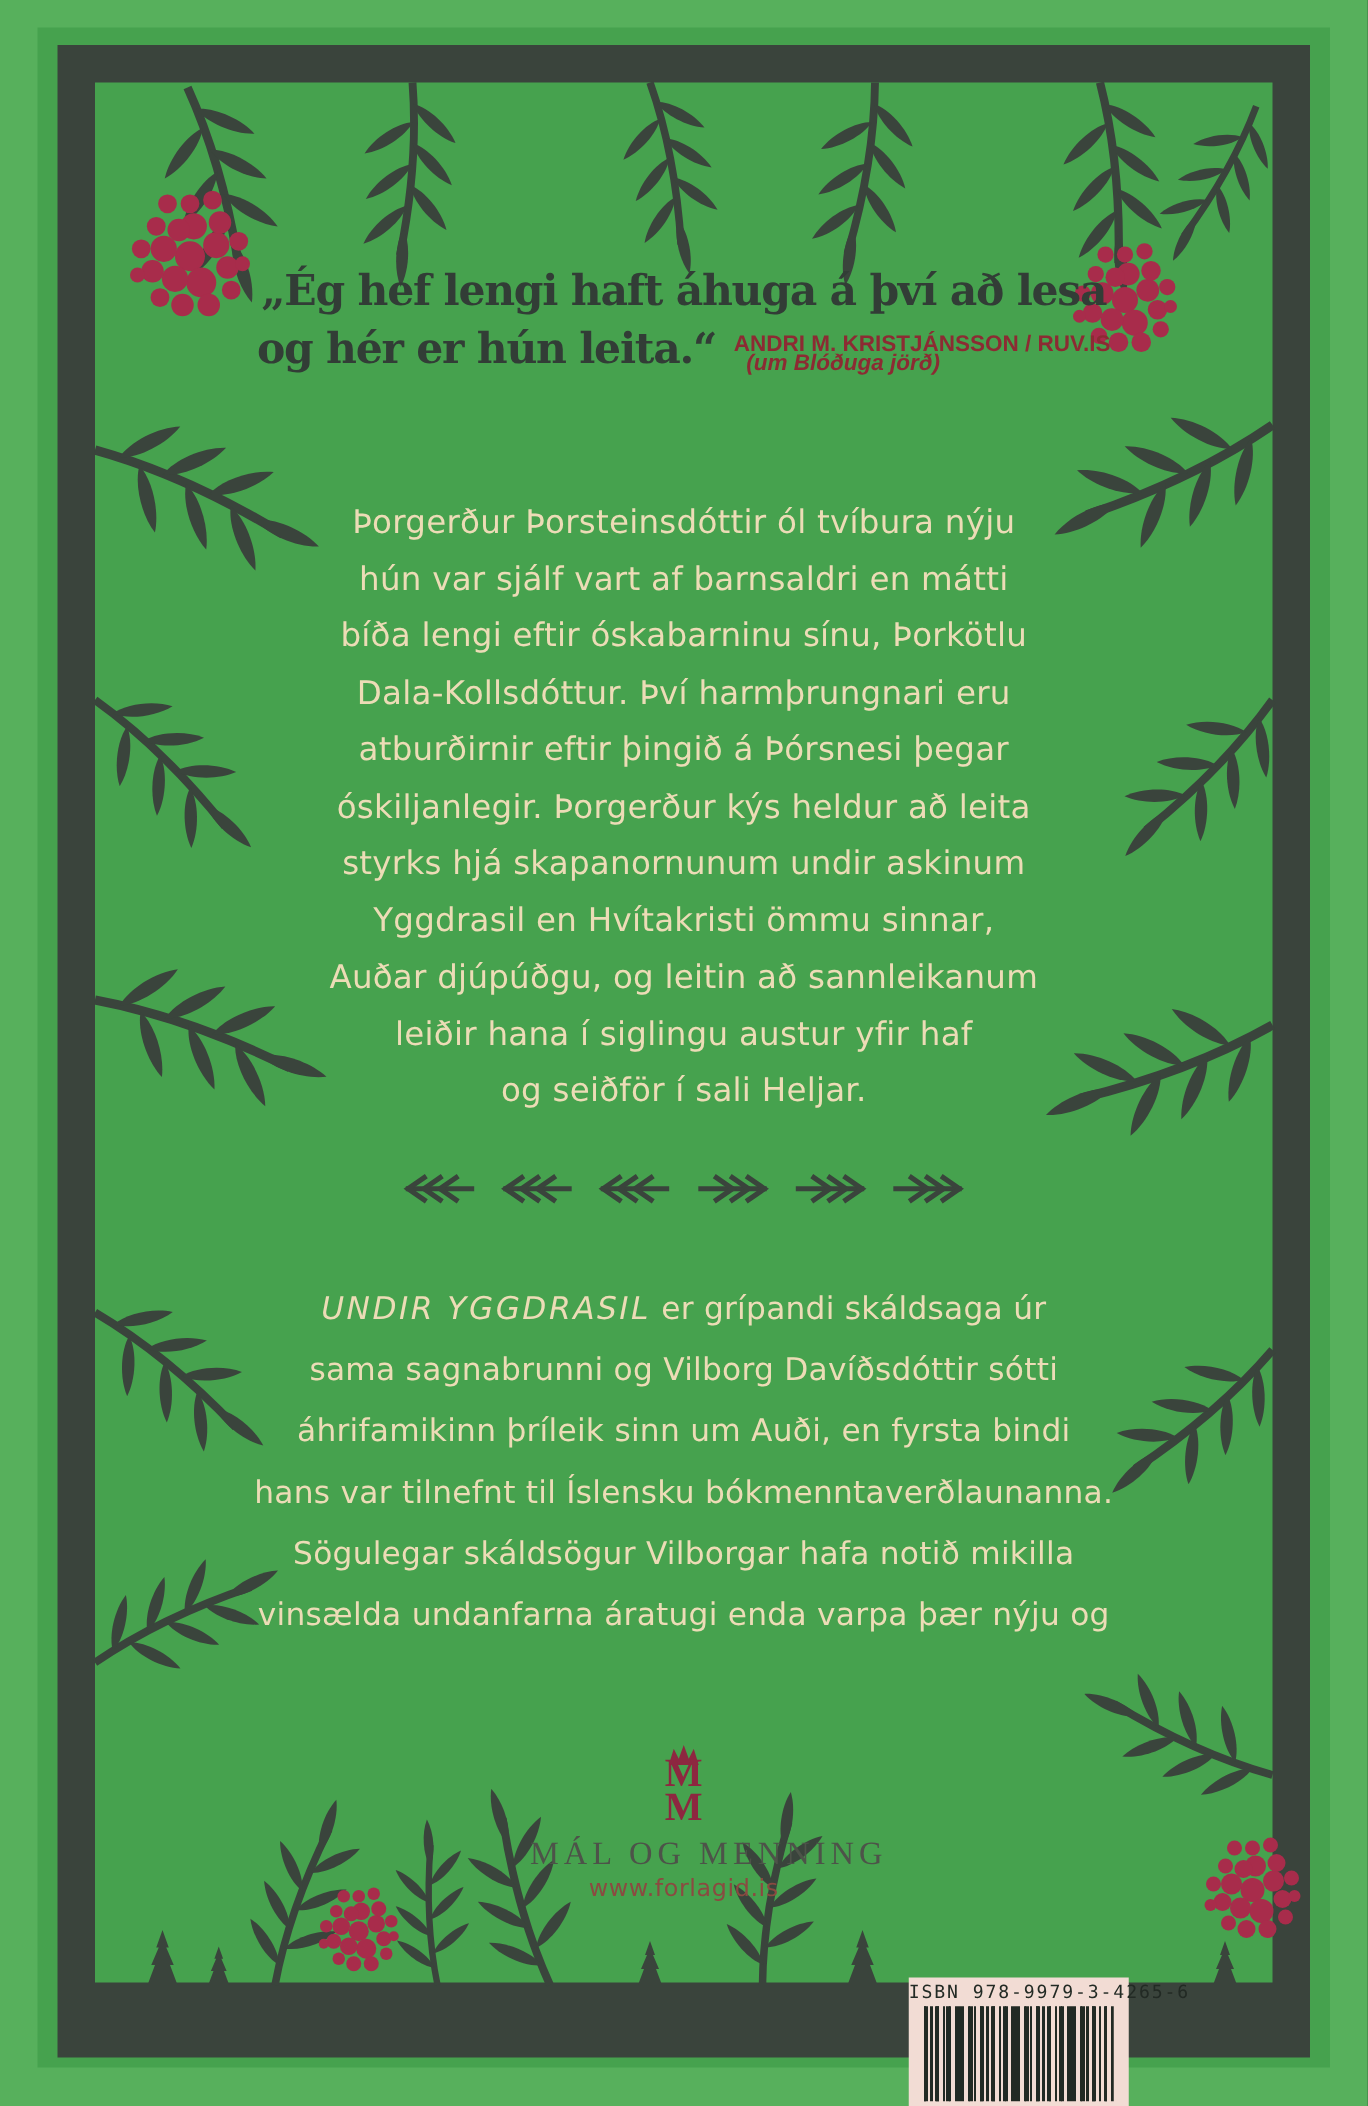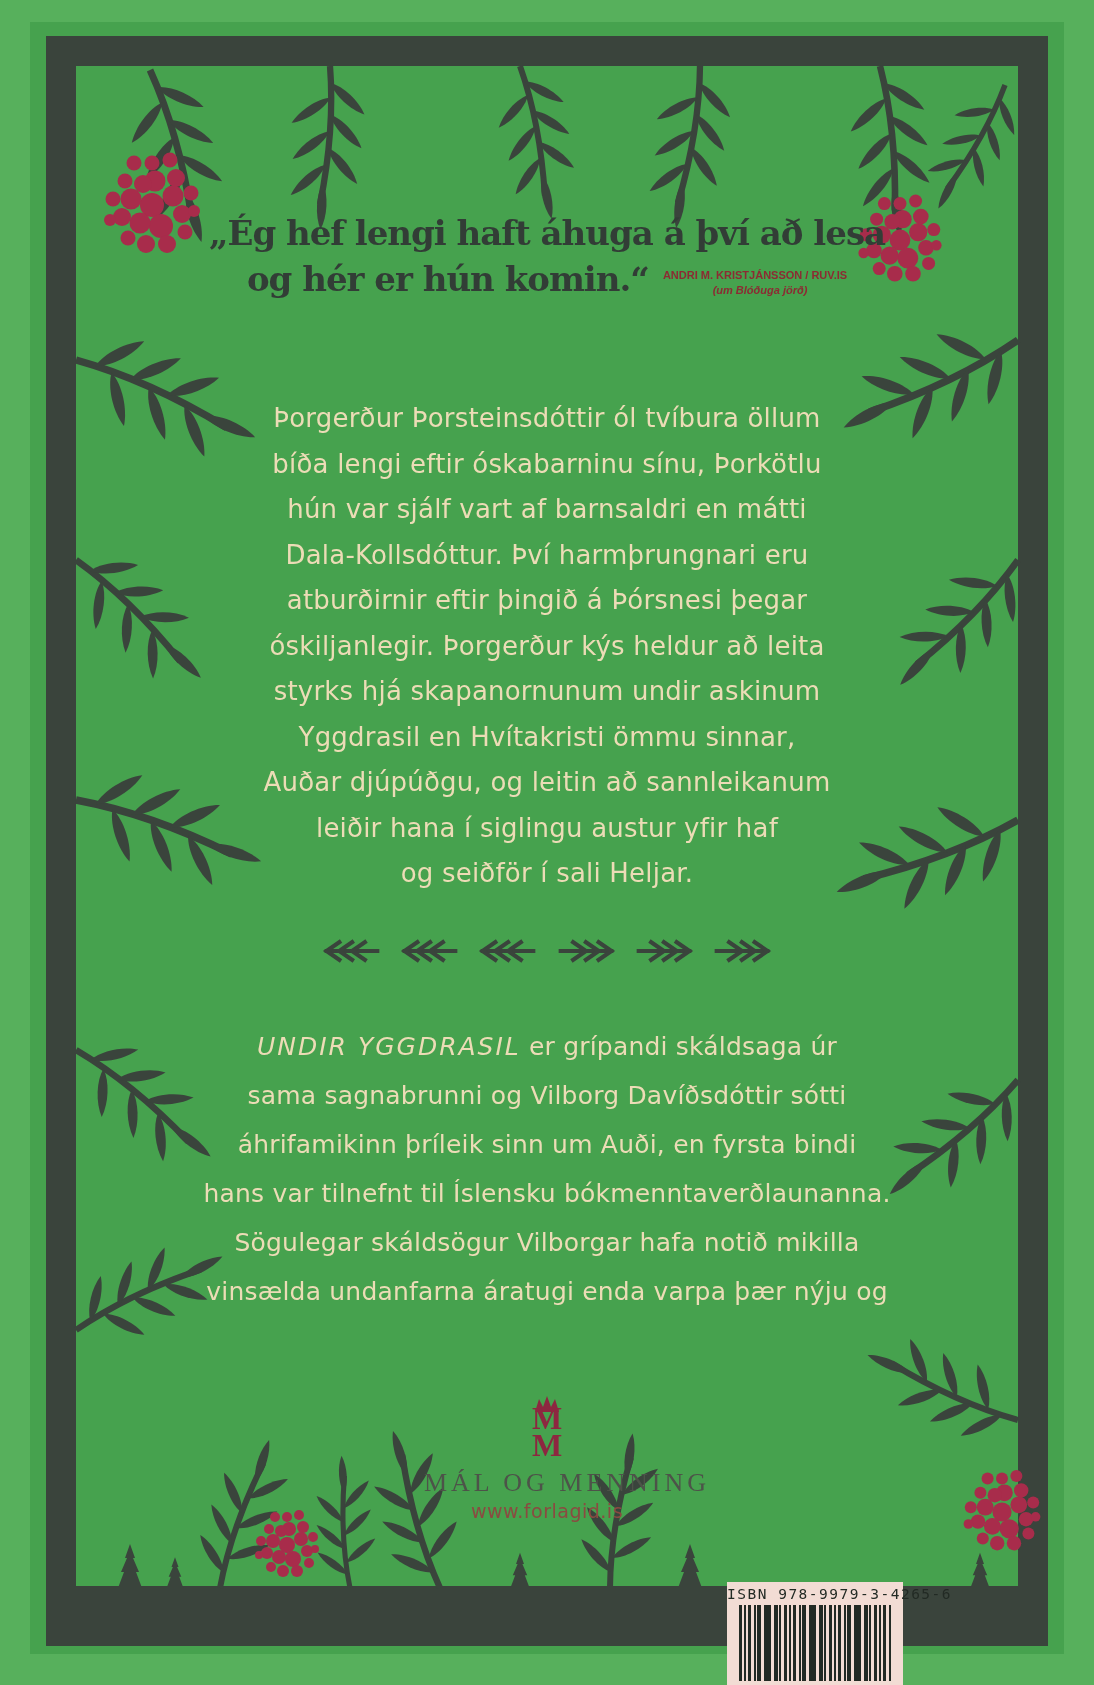--- a/index.html
+++ b/index.html
@@ -14,22 +14,22 @@
          background:var(--paper-edge);overflow:hidden;}
   .deco{position:absolute;left:0;top:0;width:1094px;height:1685px;z-index:1;}
 
   .txt{position:absolute;z-index:2;text-align:center;}
 
   
   .quote{left:0;top:210px;width:1094px;color:var(--quote-ink);
          font-family:"DejaVu Serif","Liberation Serif",serif;font-weight:700;
          font-size:34px;line-height:46px;letter-spacing:-1px;}
   .quote-row3{display:flex;justify-content:center;align-items:flex-start;gap:14px;}
-  .attribution{margin-top:12px;text-align:center;font-family:"Liberation Sans",sans-serif;
-         color:var(--attribution-red);font-weight:700;font-size:11px;line-height:15px;
+  .attribution{margin-top:12px;text-align:left;font-family:"Liberation Sans",sans-serif;
+         color:var(--attribution-red);font-weight:700;font-size:18px;line-height:15px;
          letter-spacing:0;}
   .attribution .note{font-style:italic;font-weight:700;padding-left:10px;}
 
   
   .synopsis{left:167px;top:396px;width:760px;color:var(--body-cream);
          font-size:26px;line-height:45.5px;letter-spacing:.2px;}
   .about{left:127px;top:1022px;width:840px;color:var(--body-cream);
          font-size:25px;line-height:49px;letter-spacing:.2px;}
   .line{white-space:nowrap;}
   .about .lead{font-style:italic;letter-spacing:2px;text-align:right;}
@@ -148,32 +148,32 @@
 
     <use href="#berries" transform="translate(152,205) scale(1.5)"></use>
     <use href="#berries" transform="translate(900,240) scale(1.3)"></use>
     <use href="#berries" transform="translate(287,1545)"></use>
     <use href="#berries" transform="translate(1002,1512) scale(1.2)"></use>
   </svg>
 
   <div class="txt quote">
     <div>„Ég hef lengi haft áhuga á því að lesa</div>
     <div class="quote-row3">
-      <span>og hér er hún komin.“</span>
+      <span>og hér er hún leita.“</span>
       <span class="attribution">
         <span>ANDRI M. KRISTJÁNSSON / RUV.IS</span><br>
         <span class="note">(um Blóðuga jörð)</span>
       </span>
     </div>
   </div>
 
   <div class="txt synopsis">
-      <div class="line">Þorgerður Þorsteinsdóttir ól tvíbura öllum</div>
+      <div class="line">Þorgerður Þorsteinsdóttir ól tvíbura nýju</div>
+      <div class="line">hún var sjálf vart af barnsaldri en mátti</div>
       <div class="line">bíða lengi eftir óskabarninu sínu, Þorkötlu</div>
-      <div class="line">hún var sjálf vart af barnsaldri en mátti</div>
       <div class="line">Dala-Kollsdóttur. Því harmþrungnari eru</div>
       <div class="line">atburðirnir eftir þingið á Þórsnesi þegar</div>
       <div class="line">óskiljanlegir. Þorgerður kýs heldur að leita</div>
       <div class="line">styrks hjá skapanornunum undir askinum</div>
       <div class="line">Yggdrasil en Hvítakristi ömmu sinnar,</div>
       <div class="line">Auðar djúpúðgu, og leitin að sannleikanum</div>
       <div class="line">leiðir hana í siglingu austur yfir haf</div>
       <div class="line">og seiðför í sali Heljar.</div>
     </div>
 

